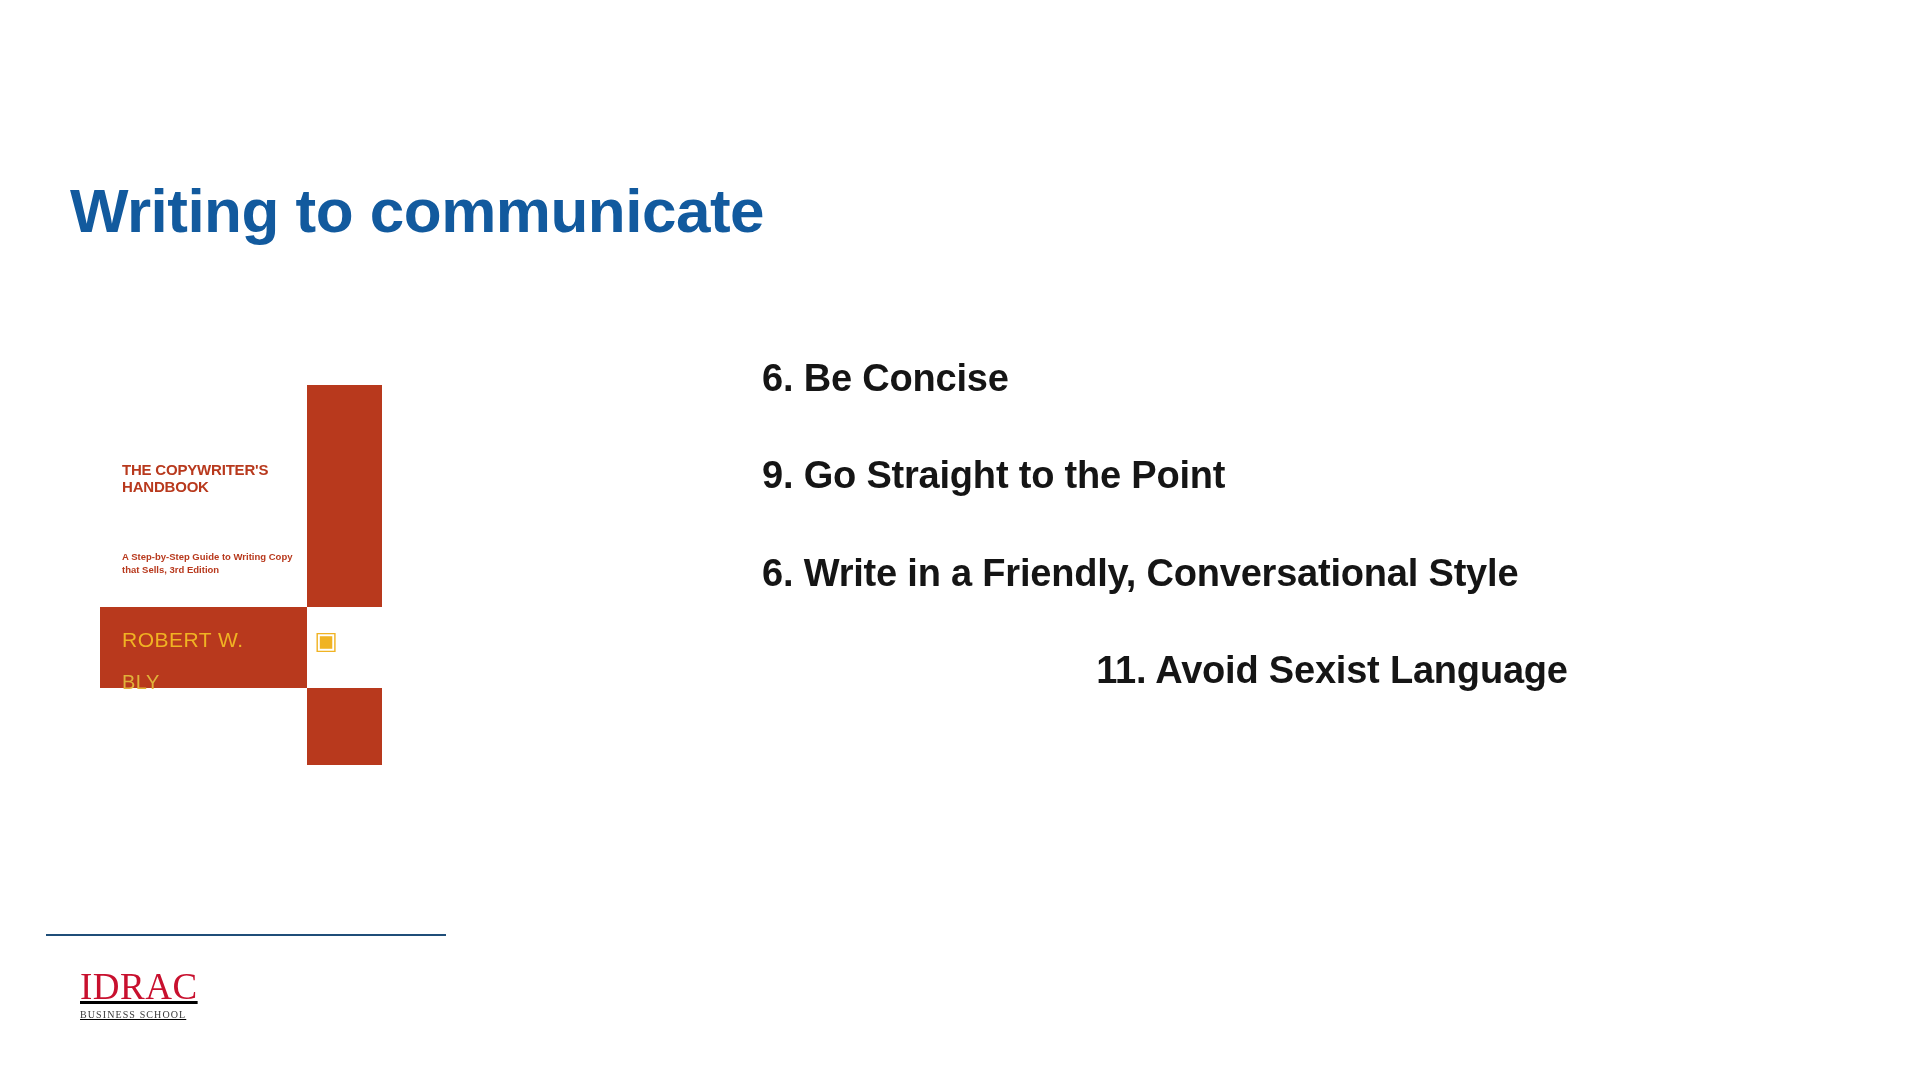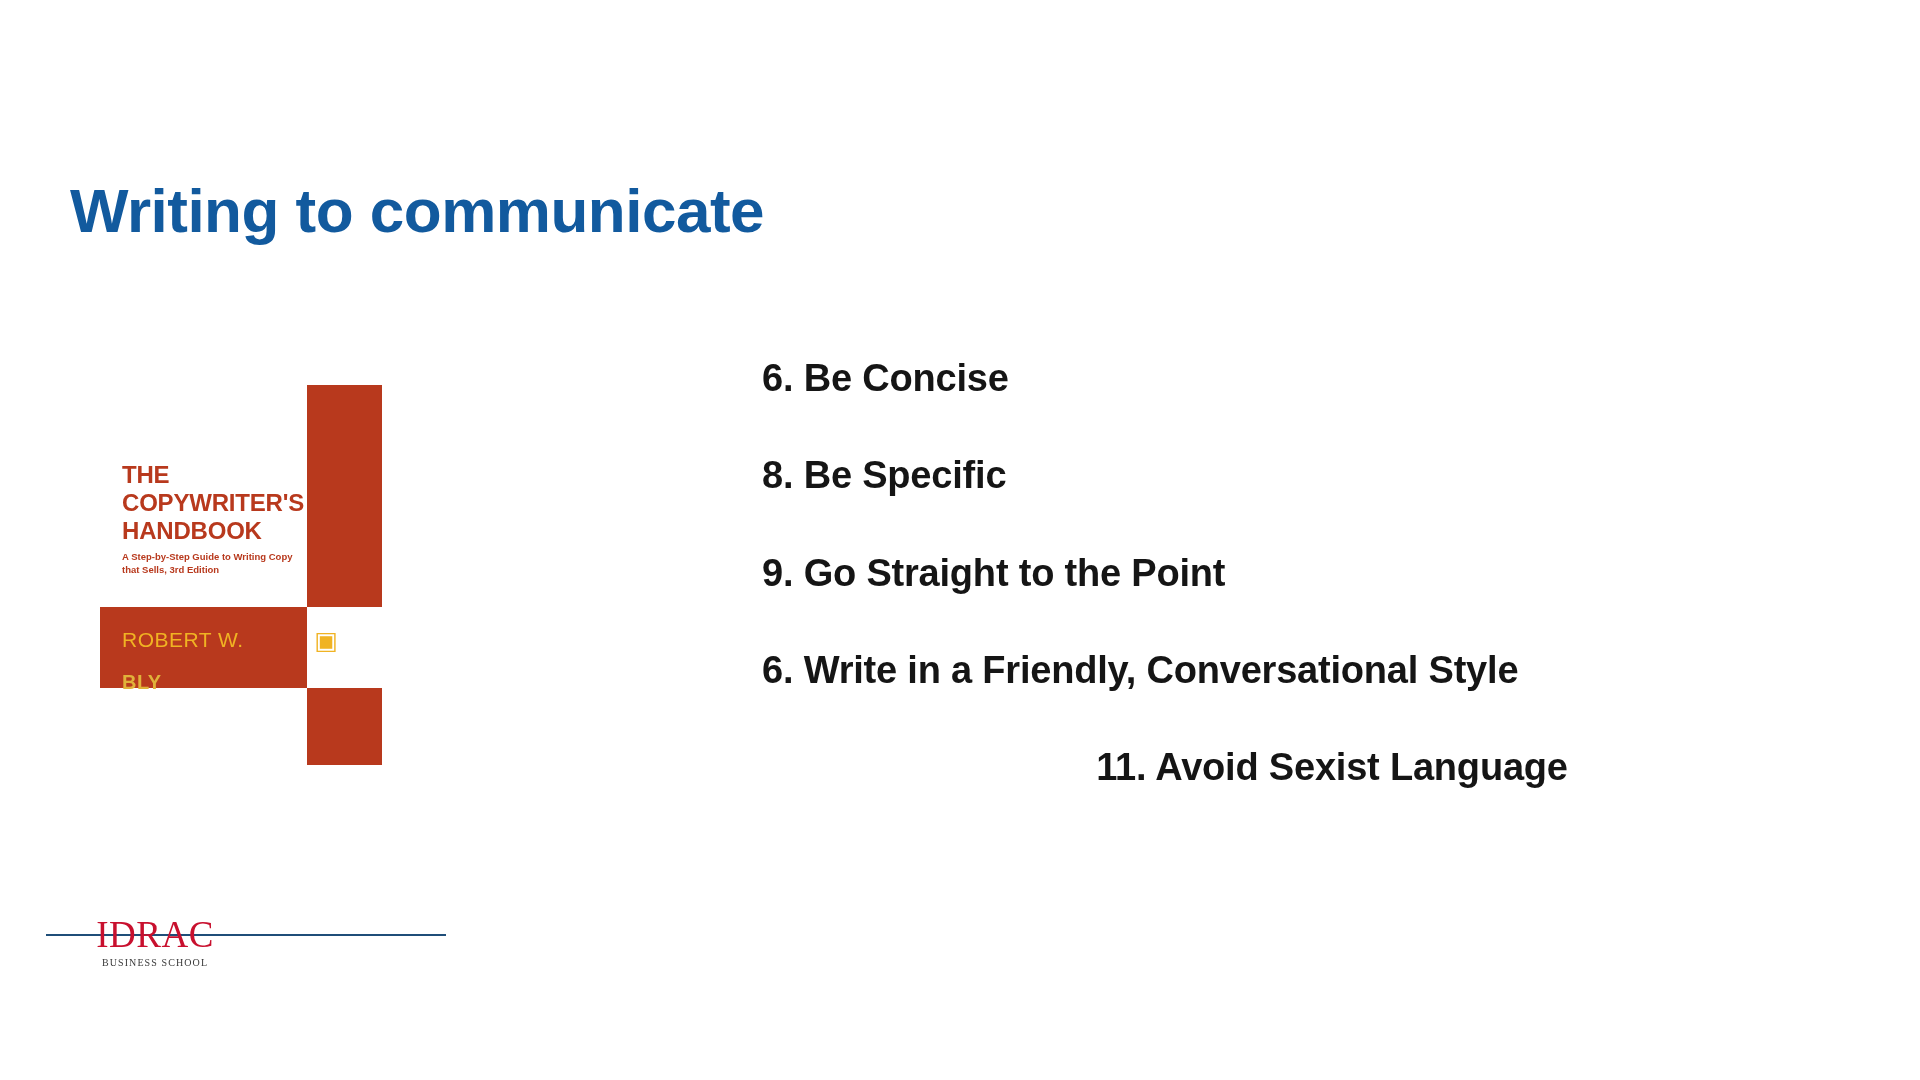--- a/index.html
+++ b/index.html
@@ -87,21 +87,21 @@
     height: 81px;
     background: #ffffff;
   }
   .bk-title {
     position: absolute;
     left: 22px;
     top: 76px;
     width: 175px;
     color: #b8391d;
     font-weight: 700;
-    font-size: 24px;
+    font-size: 15px;
     line-height: 1.16;
     letter-spacing: -0.2px;
   }
   .bk-sub {
     position: absolute;
     left: 22px;
     top: 166px;
     width: 186px;
     color: #b8391d;
     font-weight: 700;
@@ -115,21 +115,21 @@
     color: #f0b323;
     font-weight: 400;
     font-size: 21px;
     letter-spacing: 0.5px;
   }
   .bk-author2 {
     position: absolute;
     left: 22px;
     top: 286px;
     color: #e0b23a;
-    font-weight: 700;
+    font-weight: 400;
     font-size: 20px;
     letter-spacing: 0.5px;
   }
   .bk-logo {
     position: absolute;
     left: 213px;
     top: 242px;
     width: 26px;
     height: 26px;
     color: #f0b323;
@@ -161,23 +161,24 @@
     position: absolute;
     left: 46px;
     top: 934px;
     width: 400px;
     height: 2px;
     background: #1f4e79;
   }
   .idrac-logo {
     position: absolute;
     left: 80px;
-    top: 916px;
+    top: 968px;
     width: 150px;
-    text-align: center;
+    text-align: left;
+    text-decoration: underline;
   }
   .idrac-main {
     font-family: "Liberation Serif", serif;
     font-size: 37px;
     color: #c8102e;
     letter-spacing: 0.5px;
     line-height: 1;
     font-weight: 400;
   }
   .idrac-sub {
@@ -204,21 +205,20 @@
       <div class="bk-title">THE COPYWRITER'S HANDBOOK</div>
       <div class="bk-sub">A Step-by-Step Guide to Writing Copy that Sells, 3rd Edition</div>
       <div class="bk-author">ROBERT W.</div>
       <div class="bk-author2">BLY</div>
       <div class="bk-logo">▣</div>
     </div>
   </div>
 
   <div class="points">
     <div class="point">6. Be Concise</div>
-    <div class="point">8. Be Specific</div>
     <div class="point">9. Go Straight to the Point</div>
     <div class="point">6. Write in a Friendly, Conversational Style</div>
     <div class="point">11. Avoid Sexist Language</div>
   </div>
 
   <div class="footer-rule"></div>
   <div class="idrac-logo">
     <div class="idrac-main">IDRAC</div>
     <div class="idrac-sub">BUSINESS SCHOOL</div>
   </div>

